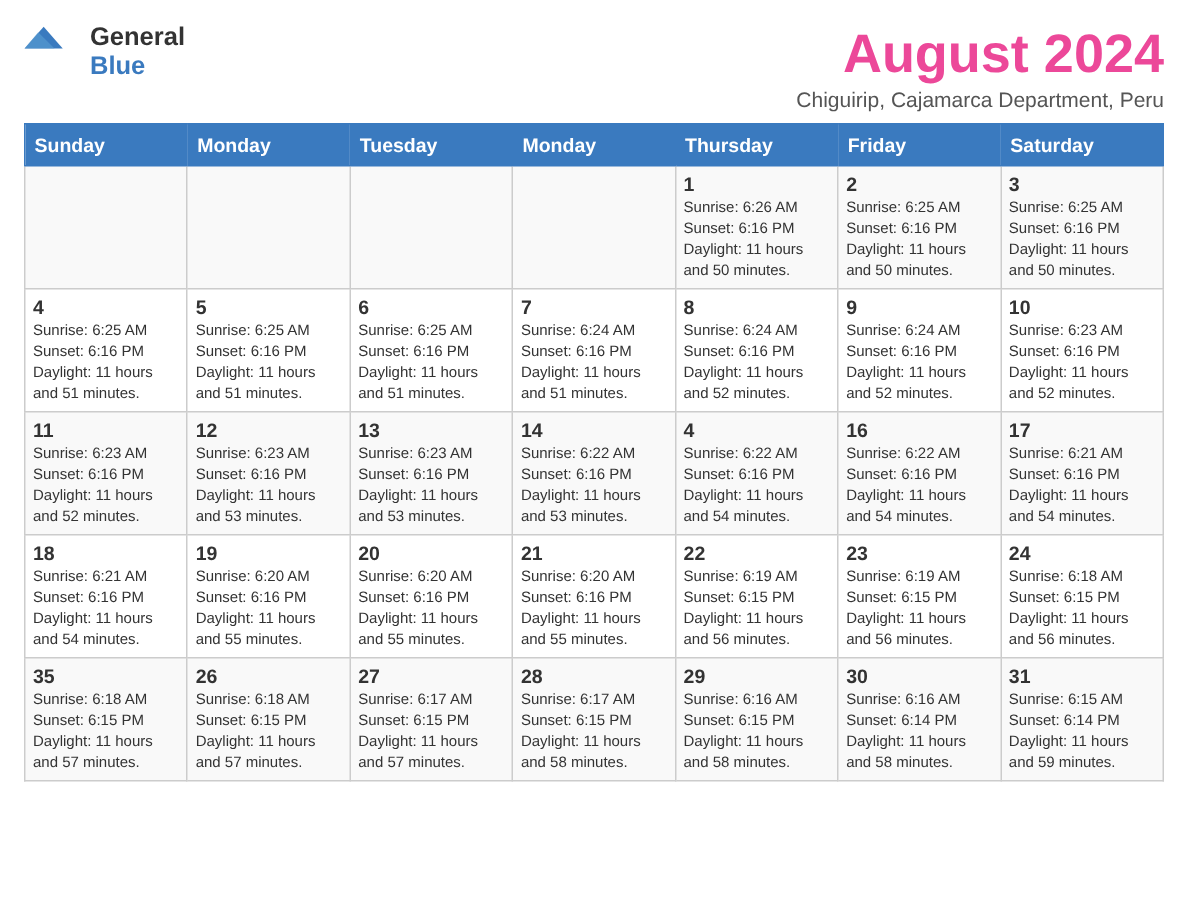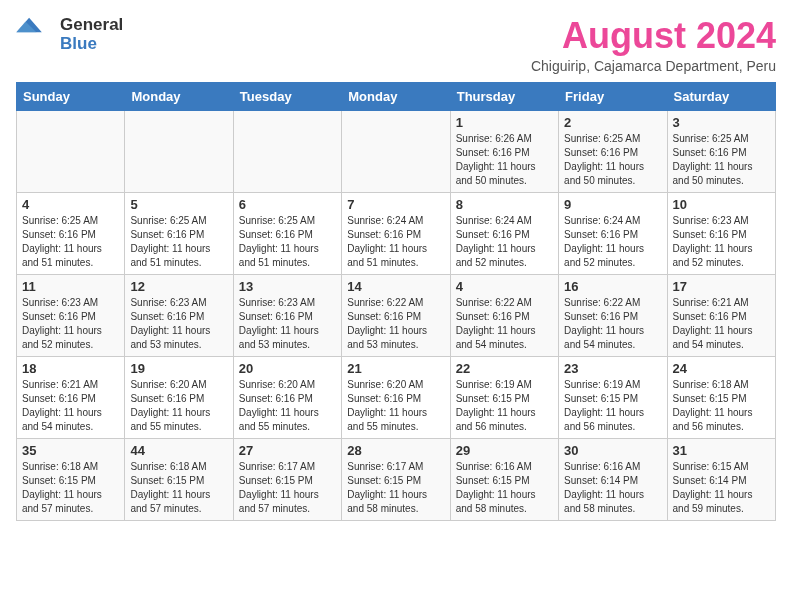--- a/index.html
+++ b/index.html
@@ -338,21 +338,21 @@
       <tr>
         <td>
         <span class="day-number">35</span>
         <div class="day-info">
           Sunrise: 6:18 AM<br>
           Sunset: 6:15 PM<br>
           Daylight: 11 hours and 57 minutes.
         </div>
       </td>
         <td>
-        <span class="day-number">44</span>
+        <span class="day-number">26</span>
         <div class="day-info">
           Sunrise: 6:18 AM<br>
           Sunset: 6:15 PM<br>
           Daylight: 11 hours and 57 minutes.
         </div>
       </td>
         <td>
         <span class="day-number">27</span>
         <div class="day-info">
           Sunrise: 6:17 AM<br>

